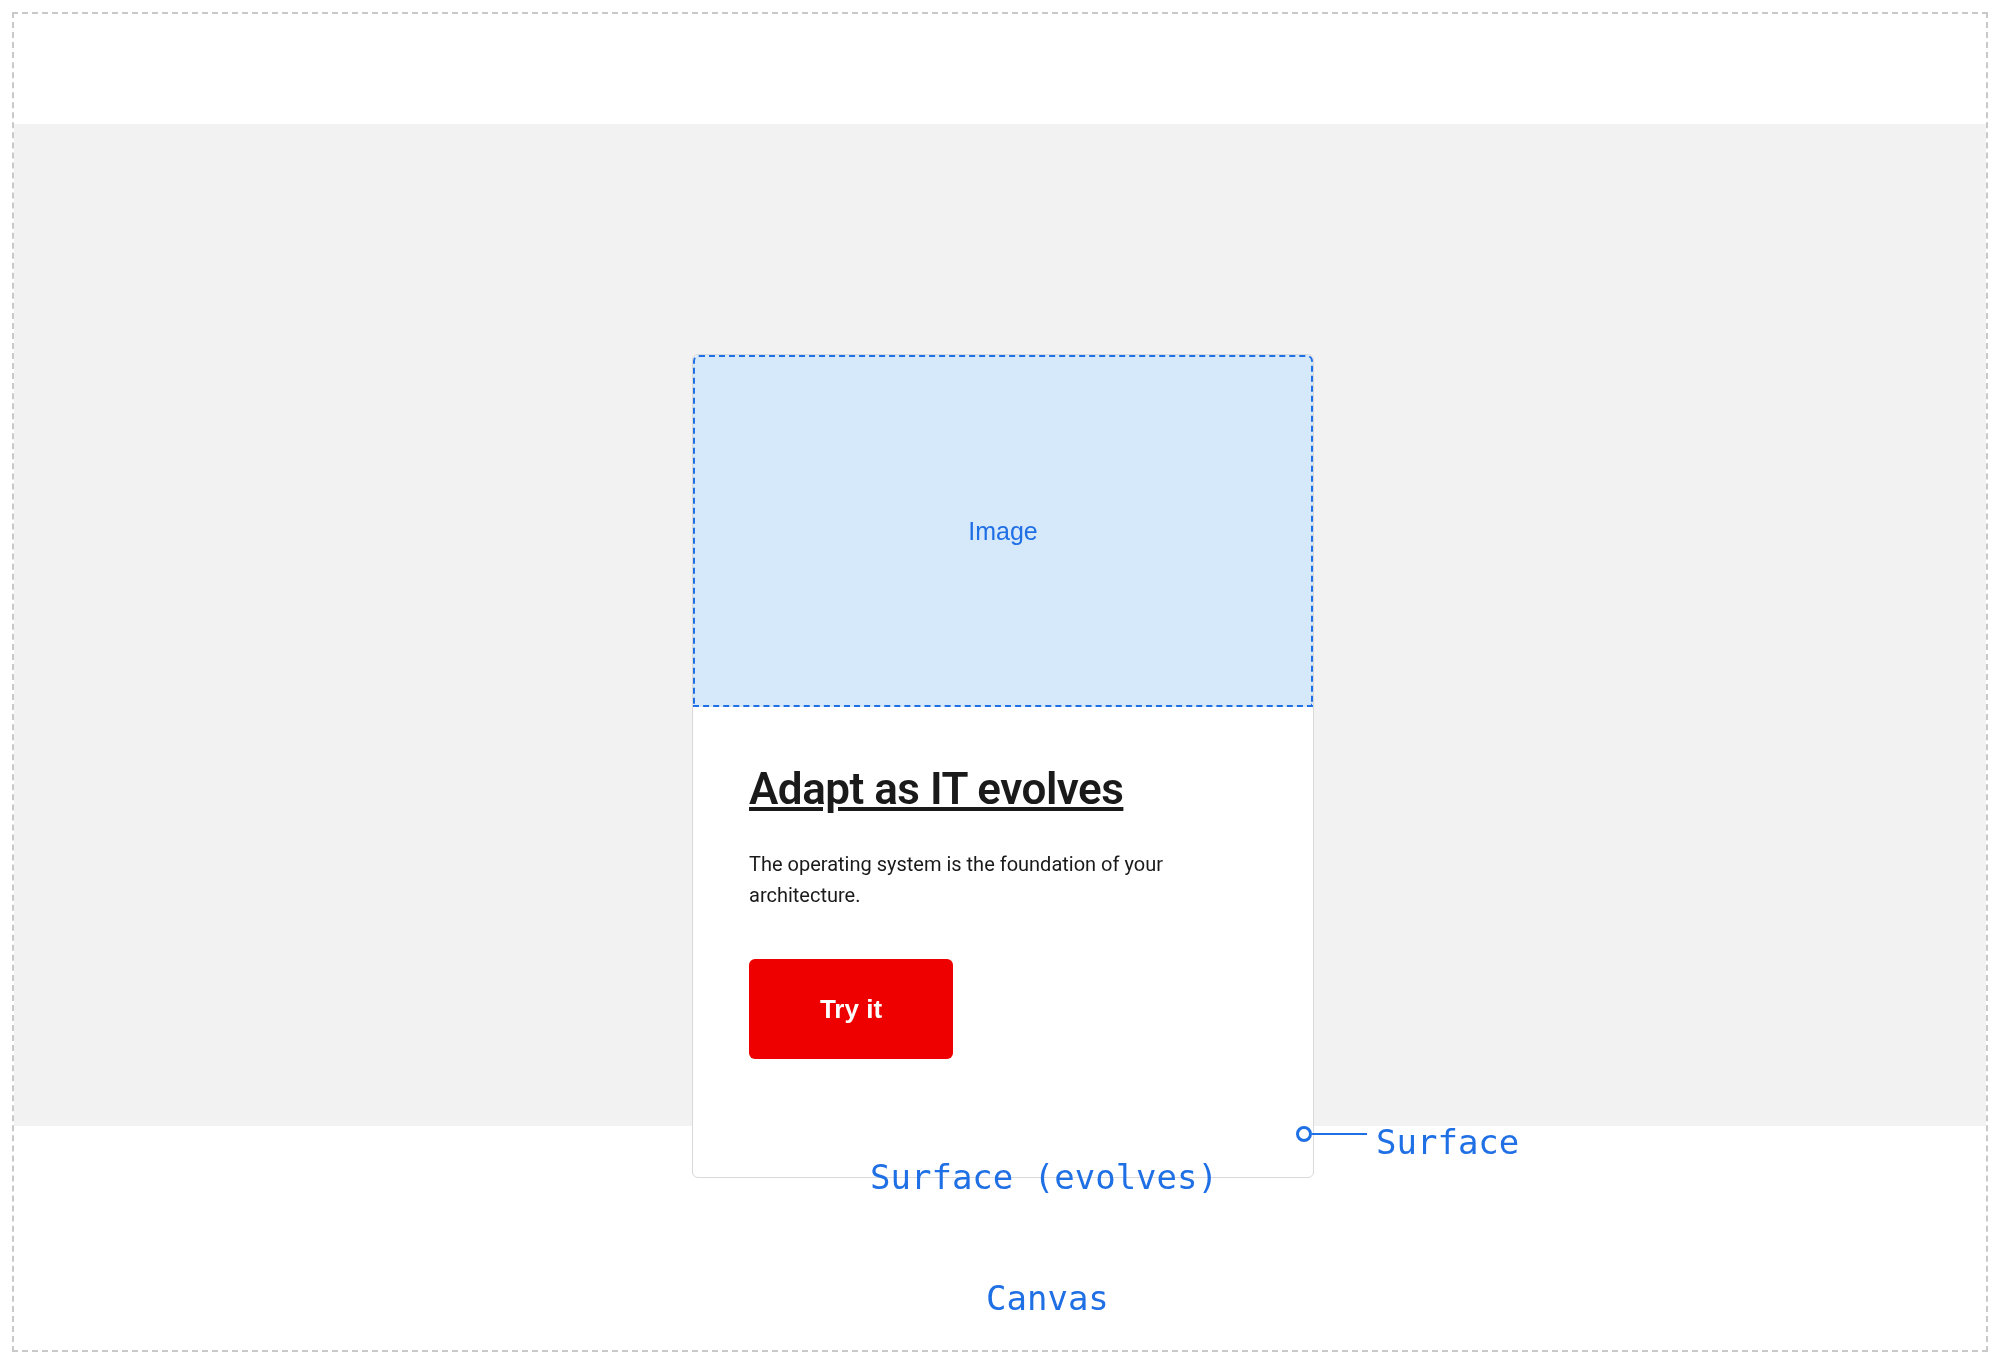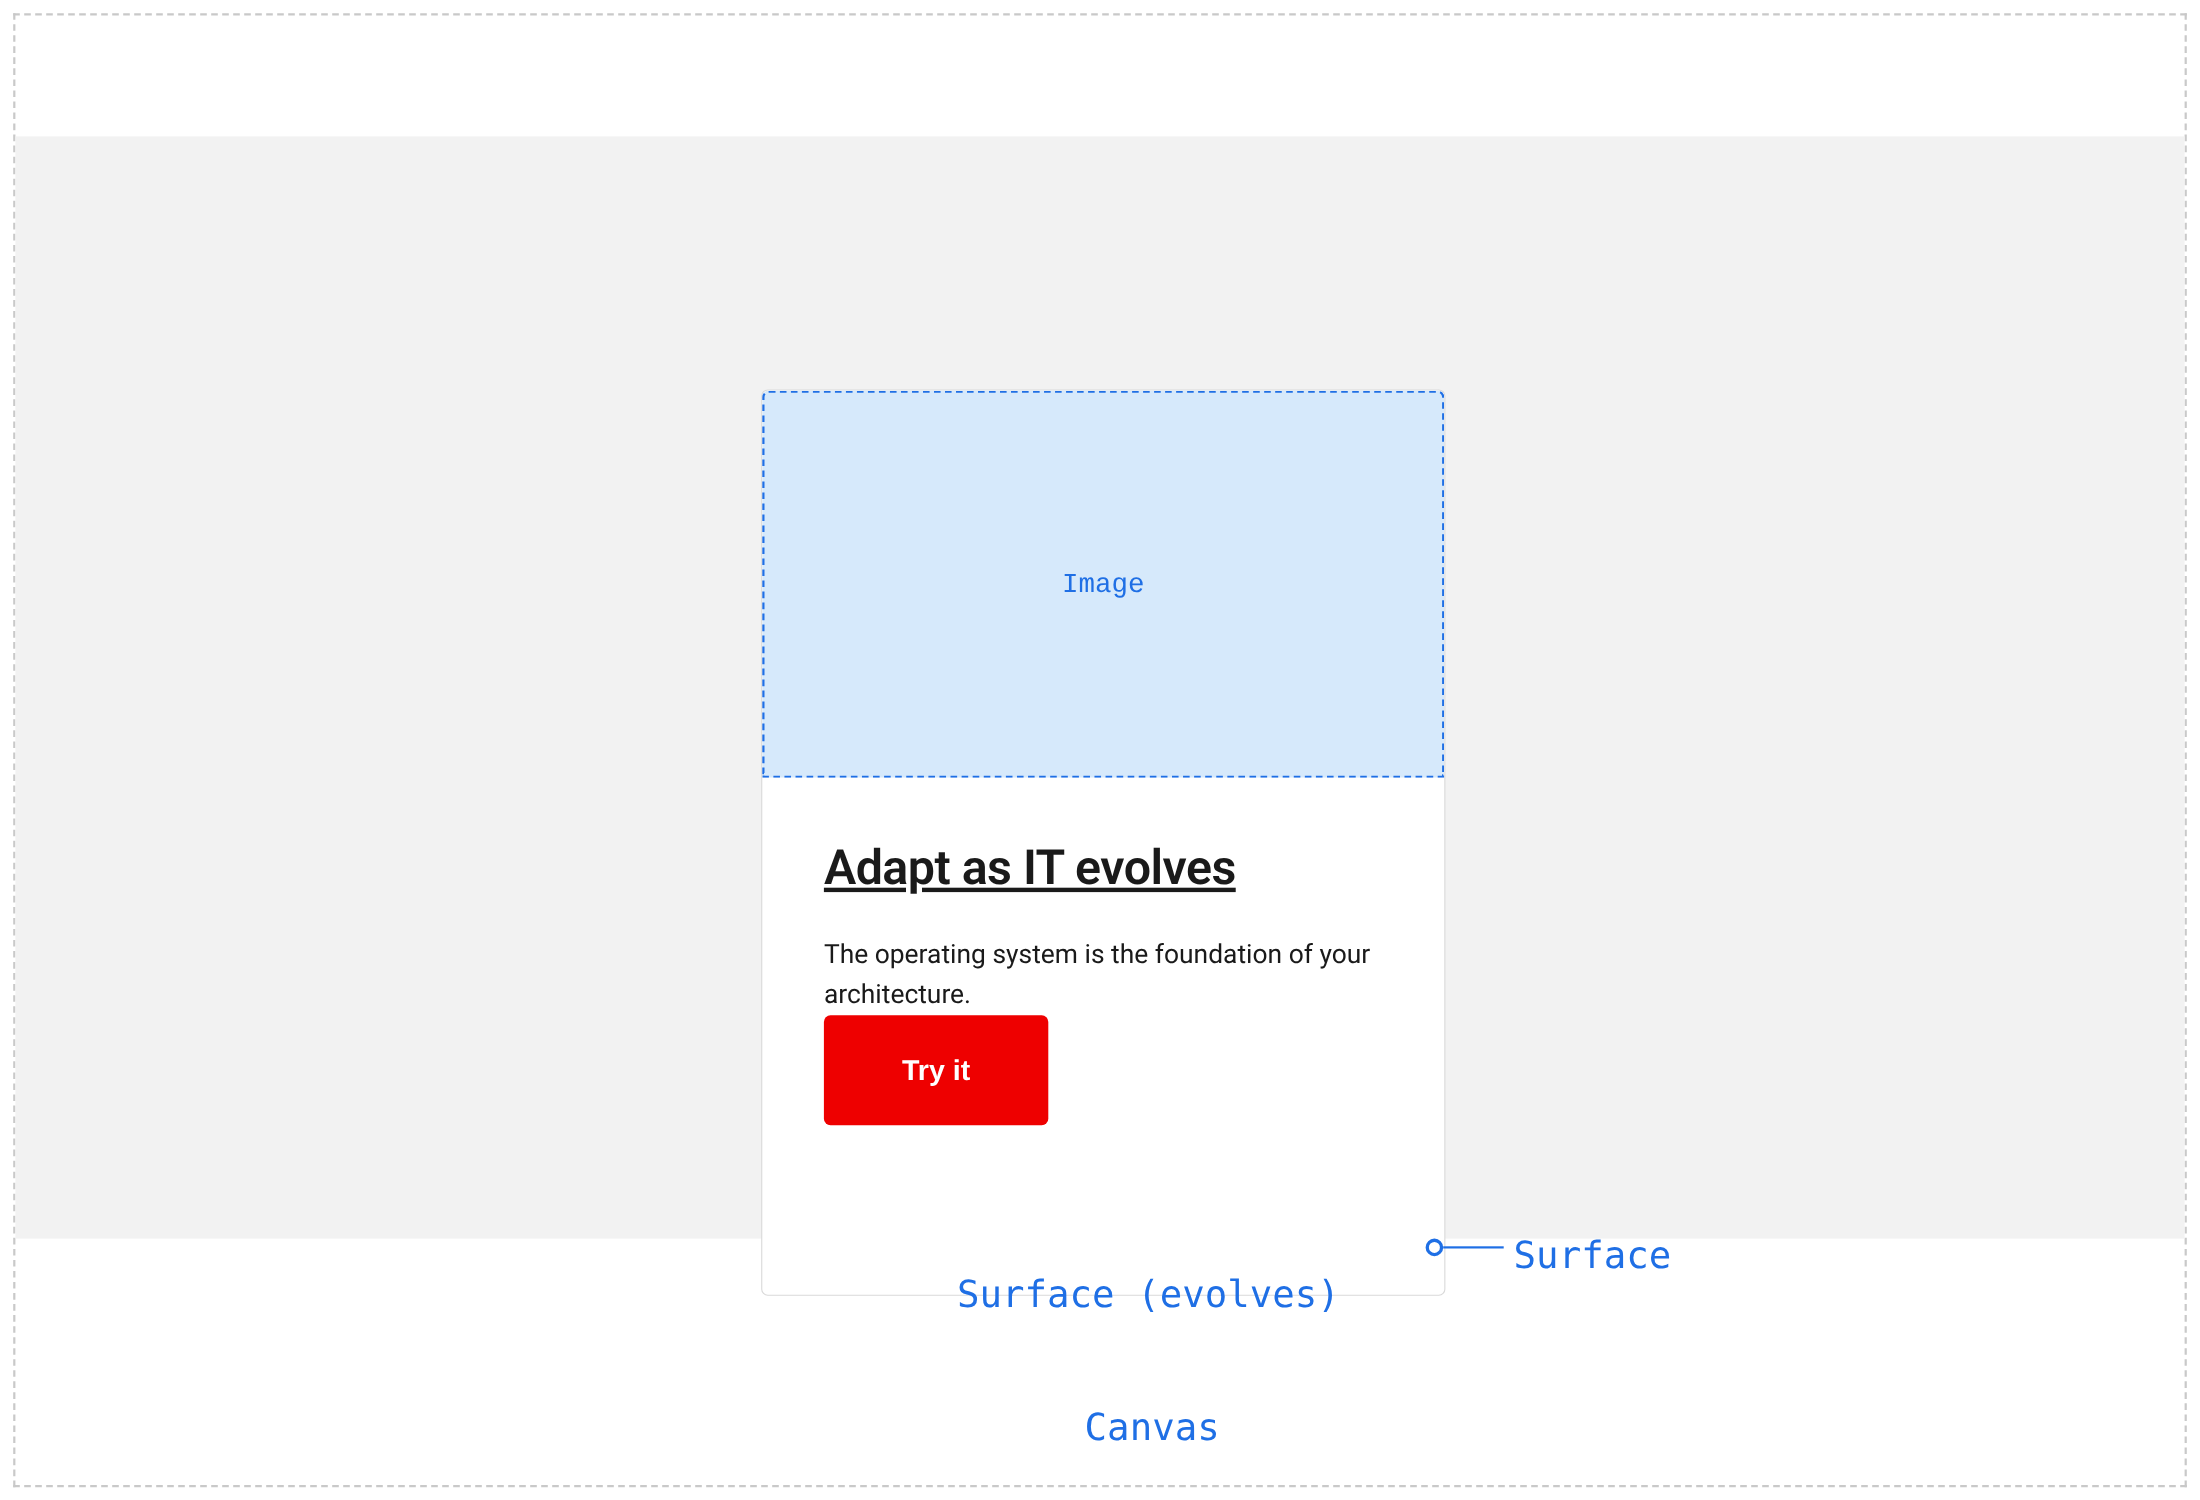--- a/index.html
+++ b/index.html
@@ -43,43 +43,44 @@
     width: 100%;
     height: 352px;
     background: #d6e9fb;
     border: 2px dashed #1f6fe5;
     border-radius: 6px 6px 0 0;
     display: flex;
     align-items: center;
     justify-content: center;
   }
   .card-image-label {
-    font-family: Liberation Mono, monospace;
+    font-family: Liberation Sans, sans-serif;
     color: #1f6fe5;
     font-size: 25px;
   }
   .card-body {
     position: absolute;
     left: 0; top: 352px;
     width: 100%;
     padding: 56px 56px 56px 56px;
   }
   .card-title {
     font-size: 44px;
     font-weight: 600;
     color: #1a1a1a;
     letter-spacing: -0.5px;
     margin-bottom: 34px;
     text-decoration: underline;
   }
   .card-desc {
-    font-size: 24px;
+    font-size: 20px;
     font-weight: 400;
     color: #1a1a1a;
     line-height: 1.55;
+    margin-bottom: 48px;
   }
   .cta-button {
     display: inline-flex;
     align-items: center;
     justify-content: center;
     background: #ee0000;
     color: #ffffff;
     font-size: 26px;
     font-weight: 600;
     border: none;

